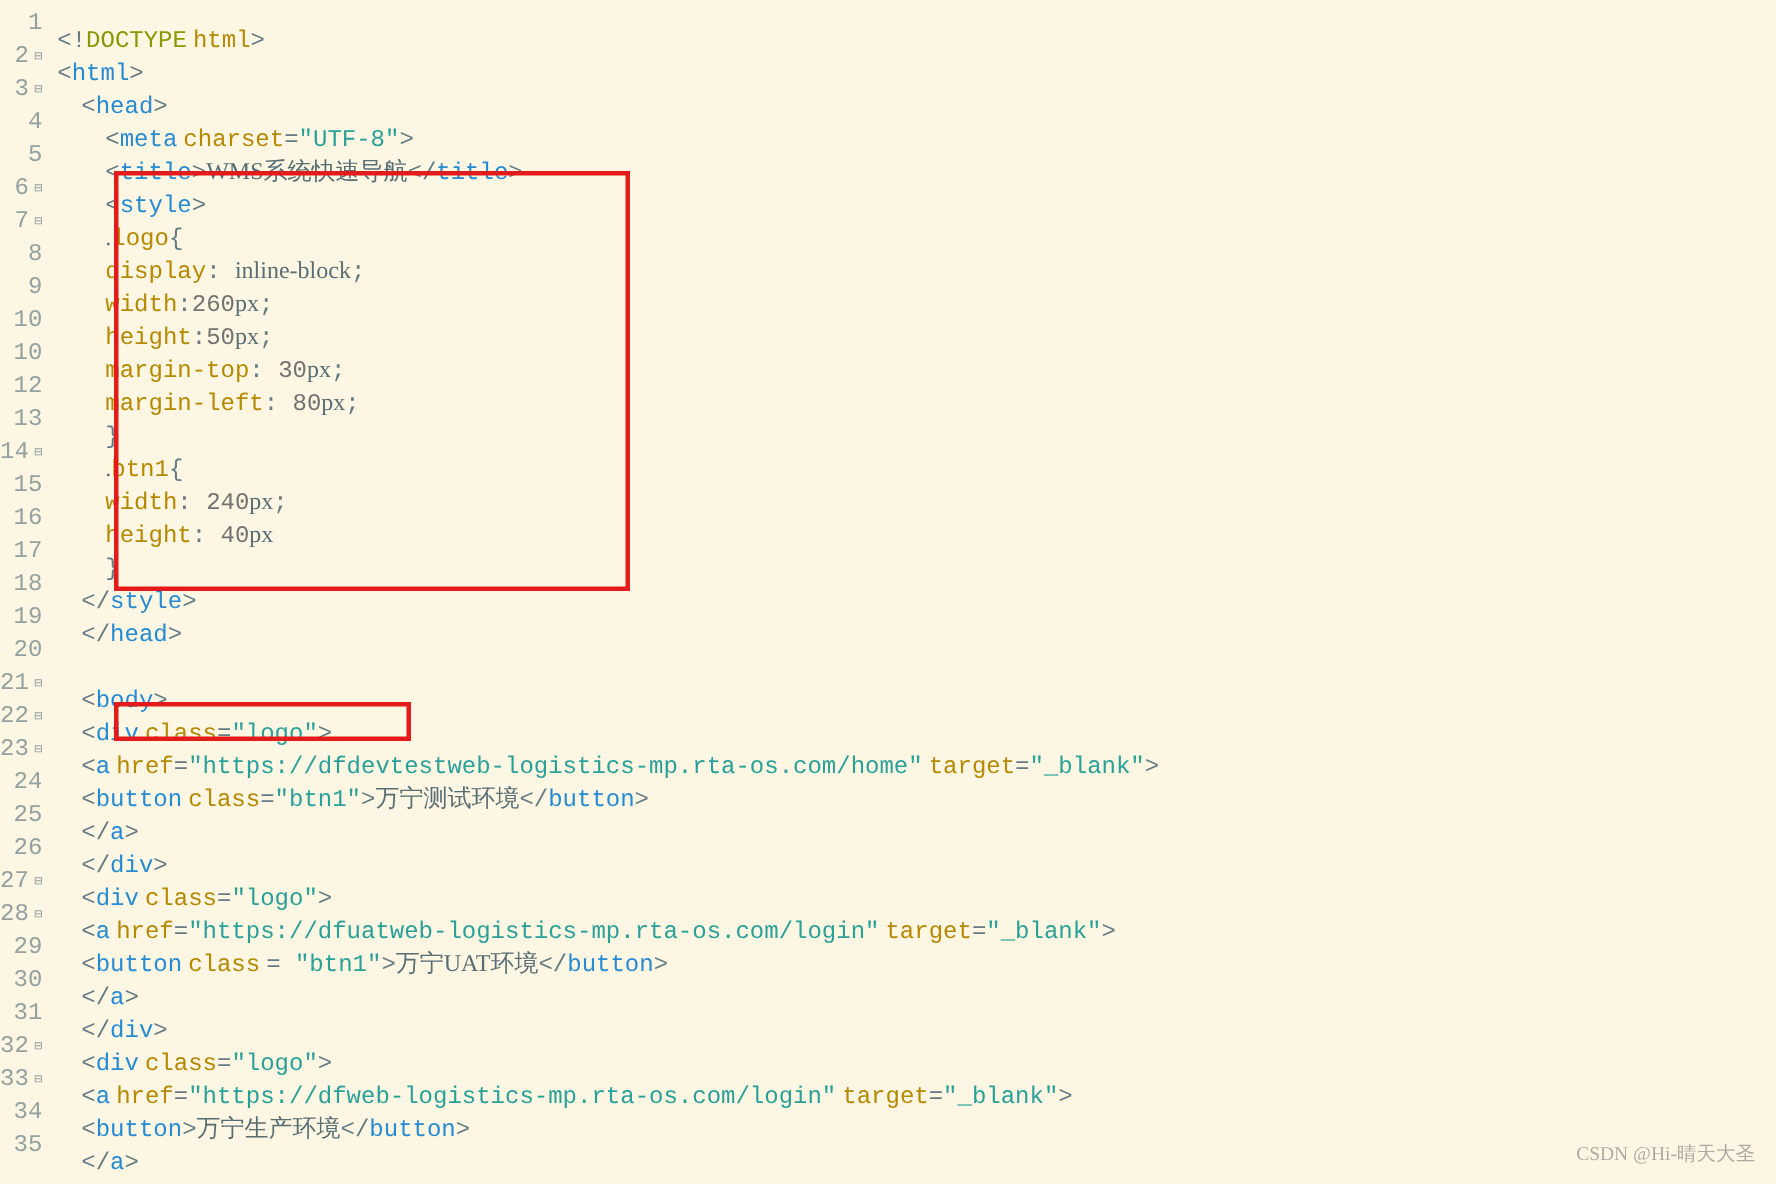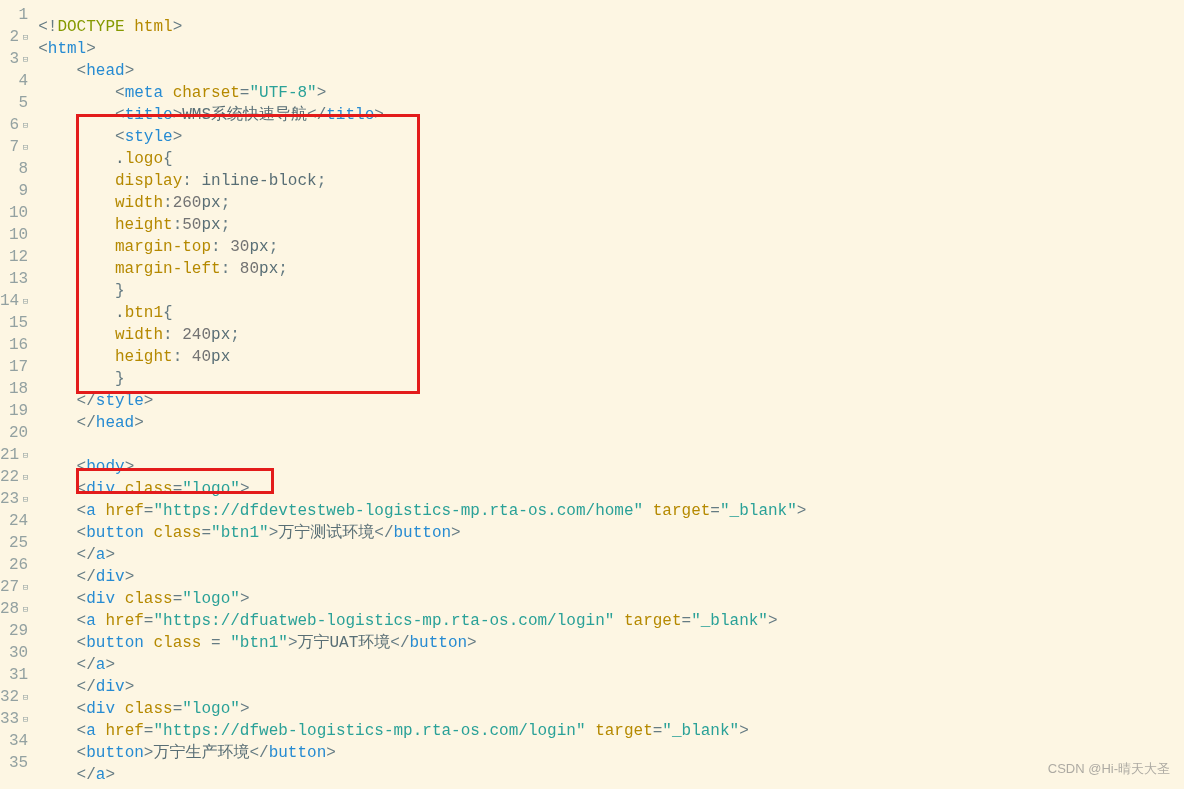--- a/index.html
+++ b/index.html
@@ -35,37 +35,37 @@
   color: #586e75;
   margin-top: 12px;
 }
 .code .row { height: 22px; }
 .t-tag { color: #268bd2; }   
 .t-attr { color: #b58900; }  
 .t-str { color: #2aa198; }   
 .t-num { color: #737373; }   
 .t-kw  { color: #859900; }   
 .t-punc{ color: #657b83; }   
-.t-txt { color: #586e75; }
+.t-txt { color: #586e75; font-family: Liberation Serif, serif; }
 
 .hl-box {
   position: absolute;
   border: 3px solid #e31b1b;
   background: transparent;
   pointer-events: none;
 }
 #box1 { left: 76px; top: 114px; width: 344px; height: 280px; }
 #box2 { left: 76px; top: 468px; width: 198px; height: 26px; }
 
 .watermark {
   position: absolute;
   right: 14px;
   bottom: 6px;
   color: rgba(120,120,120,0.6);
-  font-family: Liberation Sans, sans-serif;
+  font-family: Liberation Serif, serif;
   font-size: 13px;
 }
 </style>
 </head>
 <body>
 
 <div class="gutter" id="gutter">
     <div class="ln">1</div>
     <div class="ln">2<span class="fold">⊟</span></div>
     <div class="ln">3<span class="fold">⊟</span></div>

